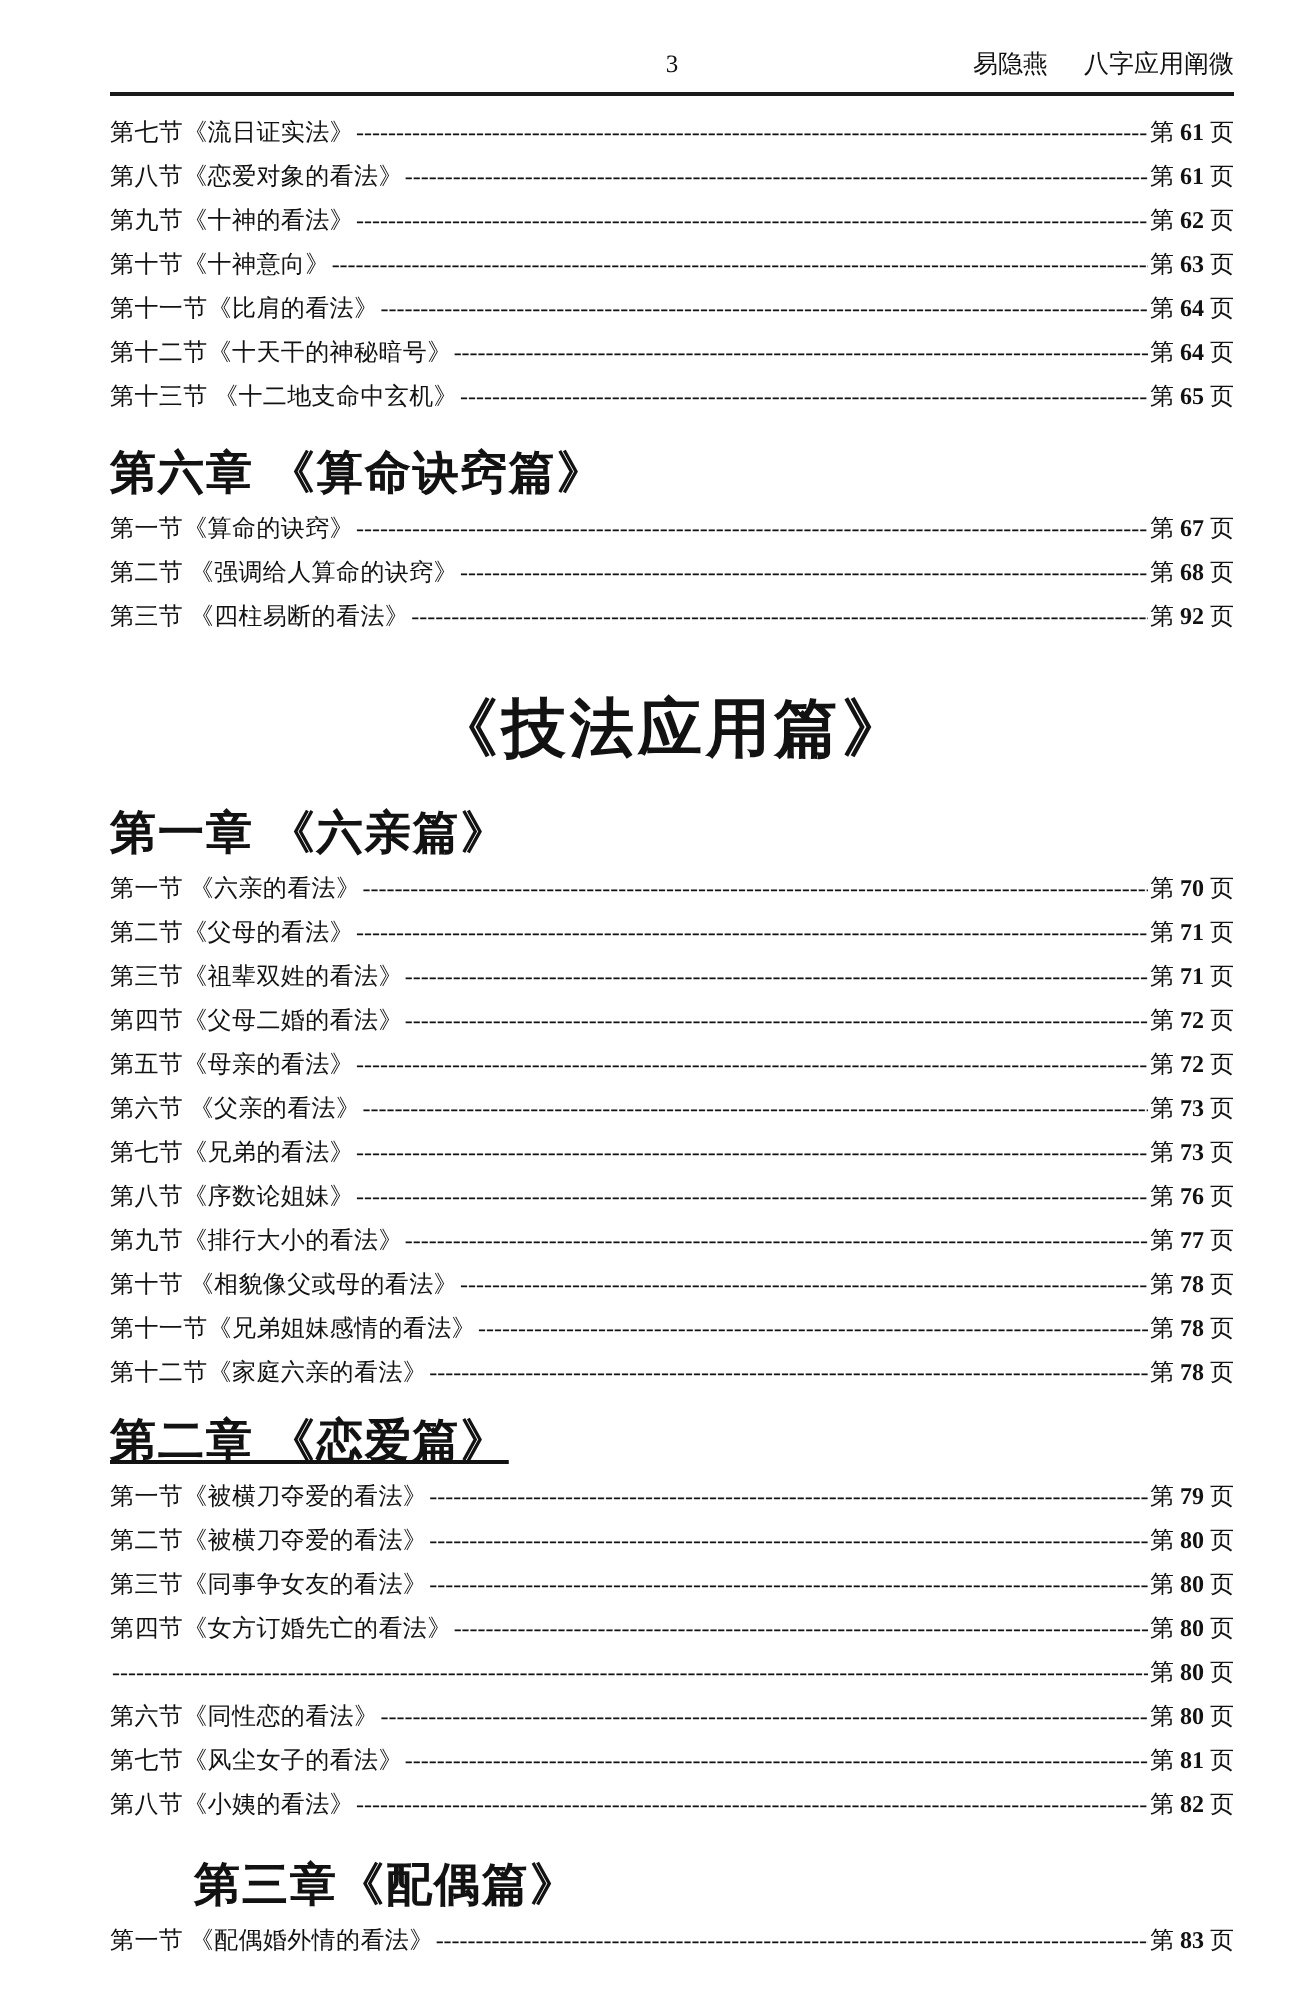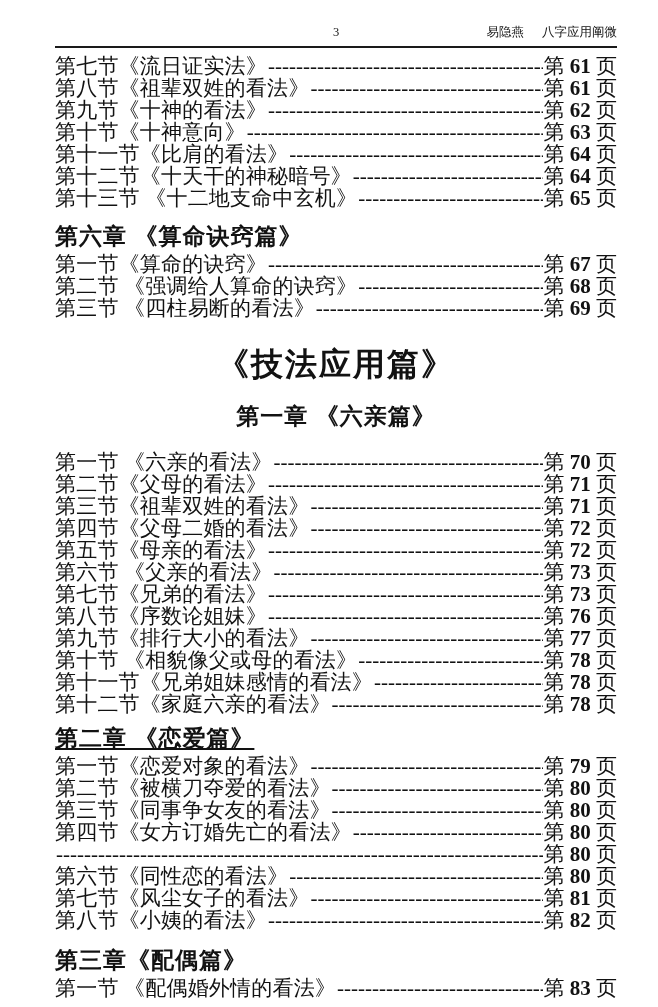--- a/index.html
+++ b/index.html
@@ -41,21 +41,21 @@
   .hdr-right .author { margin-right: 18px; }
   .rule {
     margin-top: 5px;
     border-top: 2.4px solid #1a1a1a;
   }
   #toc { margin-top: 7px; }
   .row {
     display: flex;
     align-items: flex-end;
     line-height: 22px;
-    font-size: 21px;
+    font-size: 12px;
     white-space: nowrap;
   }
   .lbl { flex: 0 0 auto; letter-spacing: 0.2px; }
   .leader {
     flex: 1 1 auto;
     overflow: hidden;
     white-space: nowrap;
     margin: 0 1px;
     letter-spacing: 0px;
   }
@@ -72,43 +72,43 @@
     font-family: "Liberation Serif", "DejaVu Serif", serif;
     font-weight: 700;
     font-size: 32px;
     line-height: 42px;
     text-align: center;
     letter-spacing: 2px;
   }
   
   .si-1 { margin-top: 12px; margin-bottom: 2px; }   
   .si-2 { margin-top: 24px; margin-bottom: 0; text-align: center; }     
-  .si-3 { margin-top: 16px; margin-bottom: 20px; text-align: center; }   
+  .si-3 { margin-top: 16px; margin-bottom: 2px; }   
   .si-4 { margin-top: 8px;  margin-bottom: 2px; text-decoration: underline; }   
-  .si-5 { margin-top: 14px; margin-bottom: 2px; }   
+  .si-5 { margin-top: 14px; margin-bottom: 2px; margin-left: 42px; }   
 </style>
 </head>
 <body>
 
 <div class="page">
   <div class="header">
     <span class="hdr-page-num">3</span>
     <span class="hdr-right">
       <span class="author">易隐燕</span><span>八字应用阐微</span>
     </span>
   </div>
   <div class="rule"></div>
   <div id="toc">
       <div class="row">
         <span class="lbl">第七节《流日证实法》</span>
         <span class="leader">--------------------------------------------------------------------------------------------------------------------------------------------------------------------------------------------------------------------------------------------------------------------</span>
         <span class="pgref">第 <b>61</b> 页</span>
       </div>
       <div class="row">
-        <span class="lbl">第八节《祖辈双姓的看法》</span>
+        <span class="lbl">第八节《恋爱对象的看法》</span>
         <span class="leader">--------------------------------------------------------------------------------------------------------------------------------------------------------------------------------------------------------------------------------------------------------------------</span>
         <span class="pgref">第 <b>61</b> 页</span>
       </div>
       <div class="row">
         <span class="lbl">第九节《十神的看法》</span>
         <span class="leader">--------------------------------------------------------------------------------------------------------------------------------------------------------------------------------------------------------------------------------------------------------------------</span>
         <span class="pgref">第 <b>62</b> 页</span>
       </div>
       <div class="row">
         <span class="lbl">第十节《十神意向》</span>
@@ -137,21 +137,21 @@
         <span class="pgref">第 <b>67</b> 页</span>
       </div>
       <div class="row">
         <span class="lbl">第二节 《强调给人算命的诀窍》</span>
         <span class="leader">--------------------------------------------------------------------------------------------------------------------------------------------------------------------------------------------------------------------------------------------------------------------</span>
         <span class="pgref">第 <b>68</b> 页</span>
       </div>
       <div class="row">
         <span class="lbl">第三节 《四柱易断的看法》</span>
         <span class="leader">--------------------------------------------------------------------------------------------------------------------------------------------------------------------------------------------------------------------------------------------------------------------</span>
-        <span class="pgref">第 <b>69</b> 页</span>
+        <span class="pgref">第 <b>92</b> 页</span>
       </div>
       <div class="part-title si-2">《技法应用篇》</div>
       <div class="chapter si-3">第一章 《六亲篇》</div>
       <div class="row">
         <span class="lbl">第一节 《六亲的看法》</span>
         <span class="leader">--------------------------------------------------------------------------------------------------------------------------------------------------------------------------------------------------------------------------------------------------------------------</span>
         <span class="pgref">第 <b>70</b> 页</span>
       </div>
       <div class="row">
         <span class="lbl">第二节《父母的看法》</span>
@@ -203,21 +203,21 @@
         <span class="leader">--------------------------------------------------------------------------------------------------------------------------------------------------------------------------------------------------------------------------------------------------------------------</span>
         <span class="pgref">第 <b>78</b> 页</span>
       </div>
       <div class="row">
         <span class="lbl">第十二节《家庭六亲的看法》</span>
         <span class="leader">--------------------------------------------------------------------------------------------------------------------------------------------------------------------------------------------------------------------------------------------------------------------</span>
         <span class="pgref">第 <b>78</b> 页</span>
       </div>
       <div class="chapter si-4">第二章 《恋爱篇》</div>
       <div class="row">
-        <span class="lbl">第一节《恋爱对象的看法》</span>
+        <span class="lbl">第一节《被横刀夺爱的看法》</span>
         <span class="leader">--------------------------------------------------------------------------------------------------------------------------------------------------------------------------------------------------------------------------------------------------------------------</span>
         <span class="pgref">第 <b>79</b> 页</span>
       </div>
       <div class="row">
         <span class="lbl">第二节《被横刀夺爱的看法》</span>
         <span class="leader">--------------------------------------------------------------------------------------------------------------------------------------------------------------------------------------------------------------------------------------------------------------------</span>
         <span class="pgref">第 <b>80</b> 页</span>
       </div>
       <div class="row">
         <span class="lbl">第三节《同事争女友的看法》</span>

